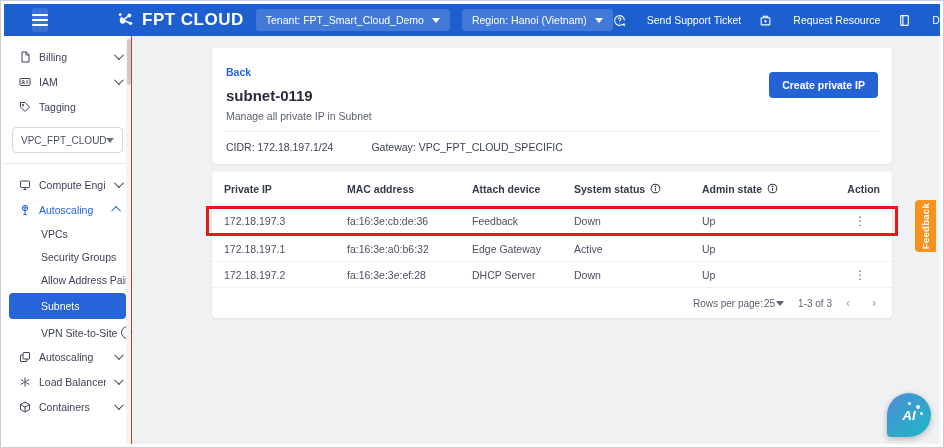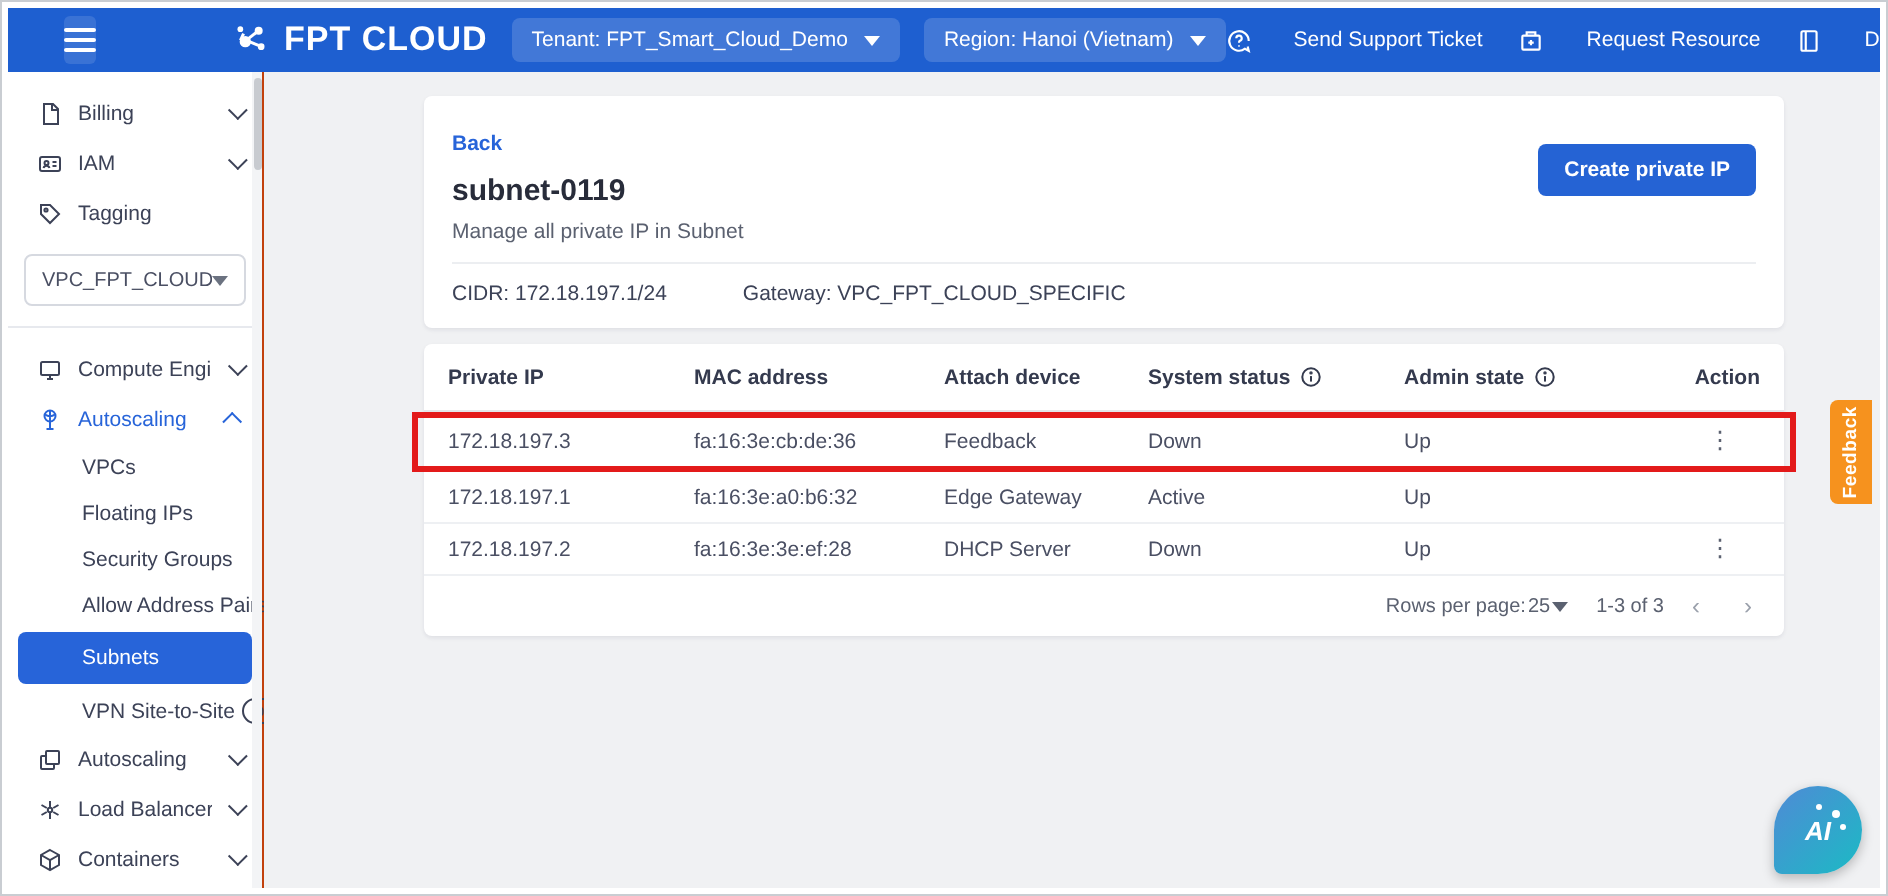--- a/index.html
+++ b/index.html
@@ -210,23 +210,20 @@
               </svg>
             </span>
         <span class="lbl">Autoscaling</span>
         <span class="chev up"></span>
       </div>
 
       <div class="sb-sub">
             <span>VPCs</span>
           </div>
       <div class="sb-sub">
-            <span>Floating IPs</span>
-          </div>
-      <div class="sb-sub">
             <span>Security Groups</span>
           </div>
       <div class="sb-sub">
             <span>Allow Address Pairs</span>
           </div>
       <div class="sb-sub selected">
             <span>Subnets</span>
           </div>
       <div class="sb-sub">
         <span>VPN Site-to-Site</span>

